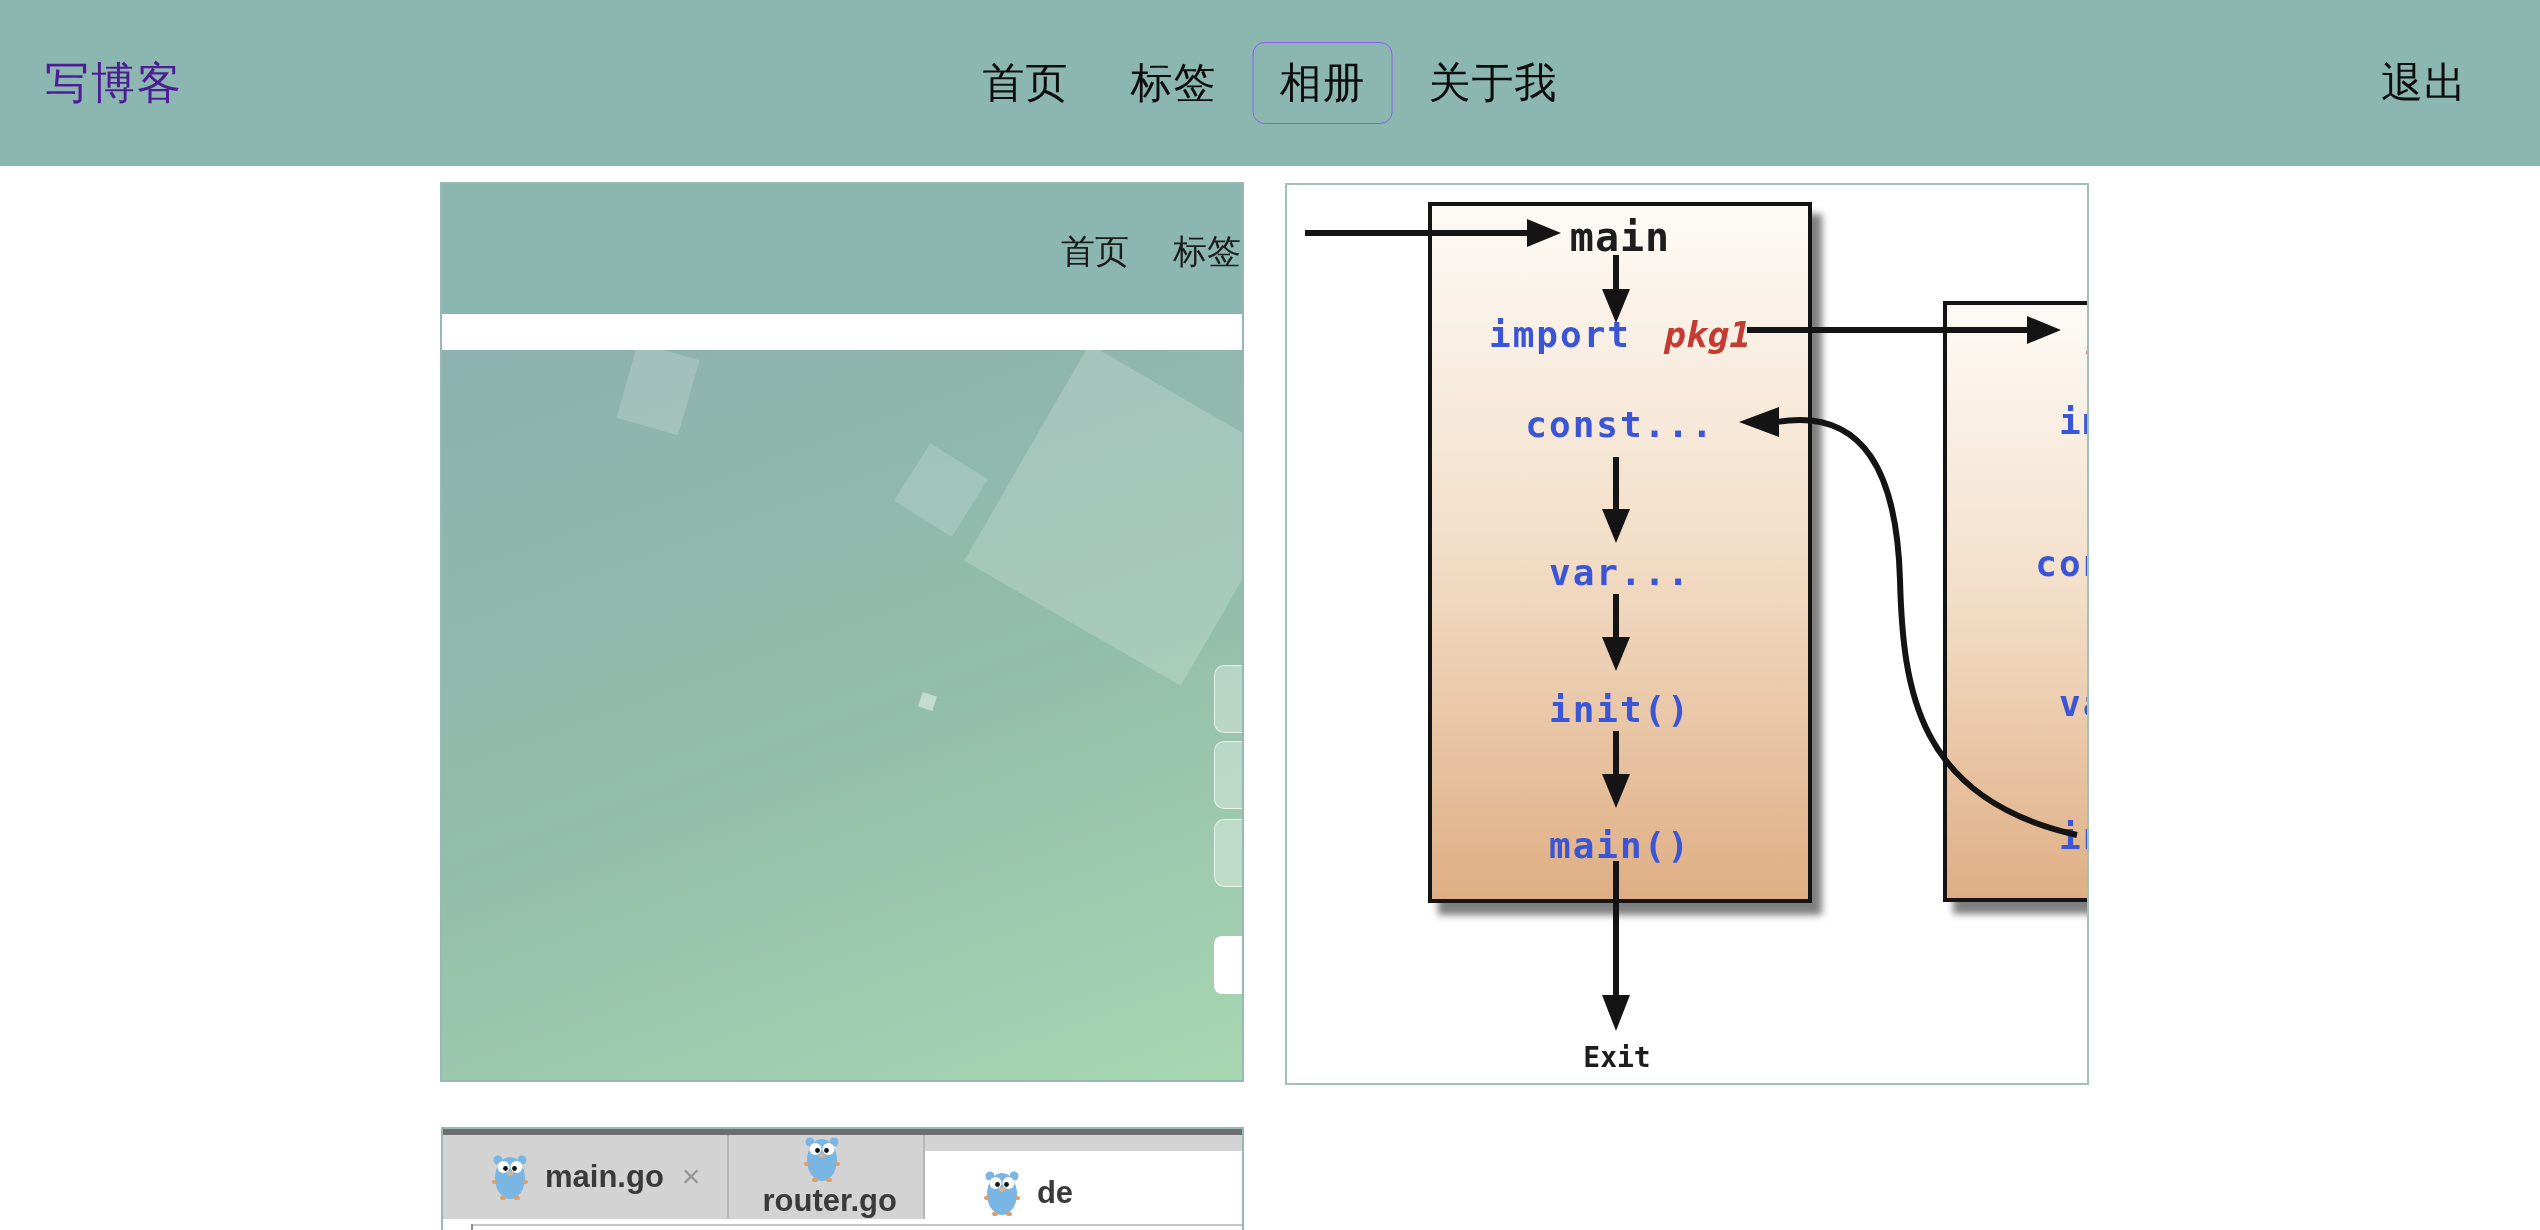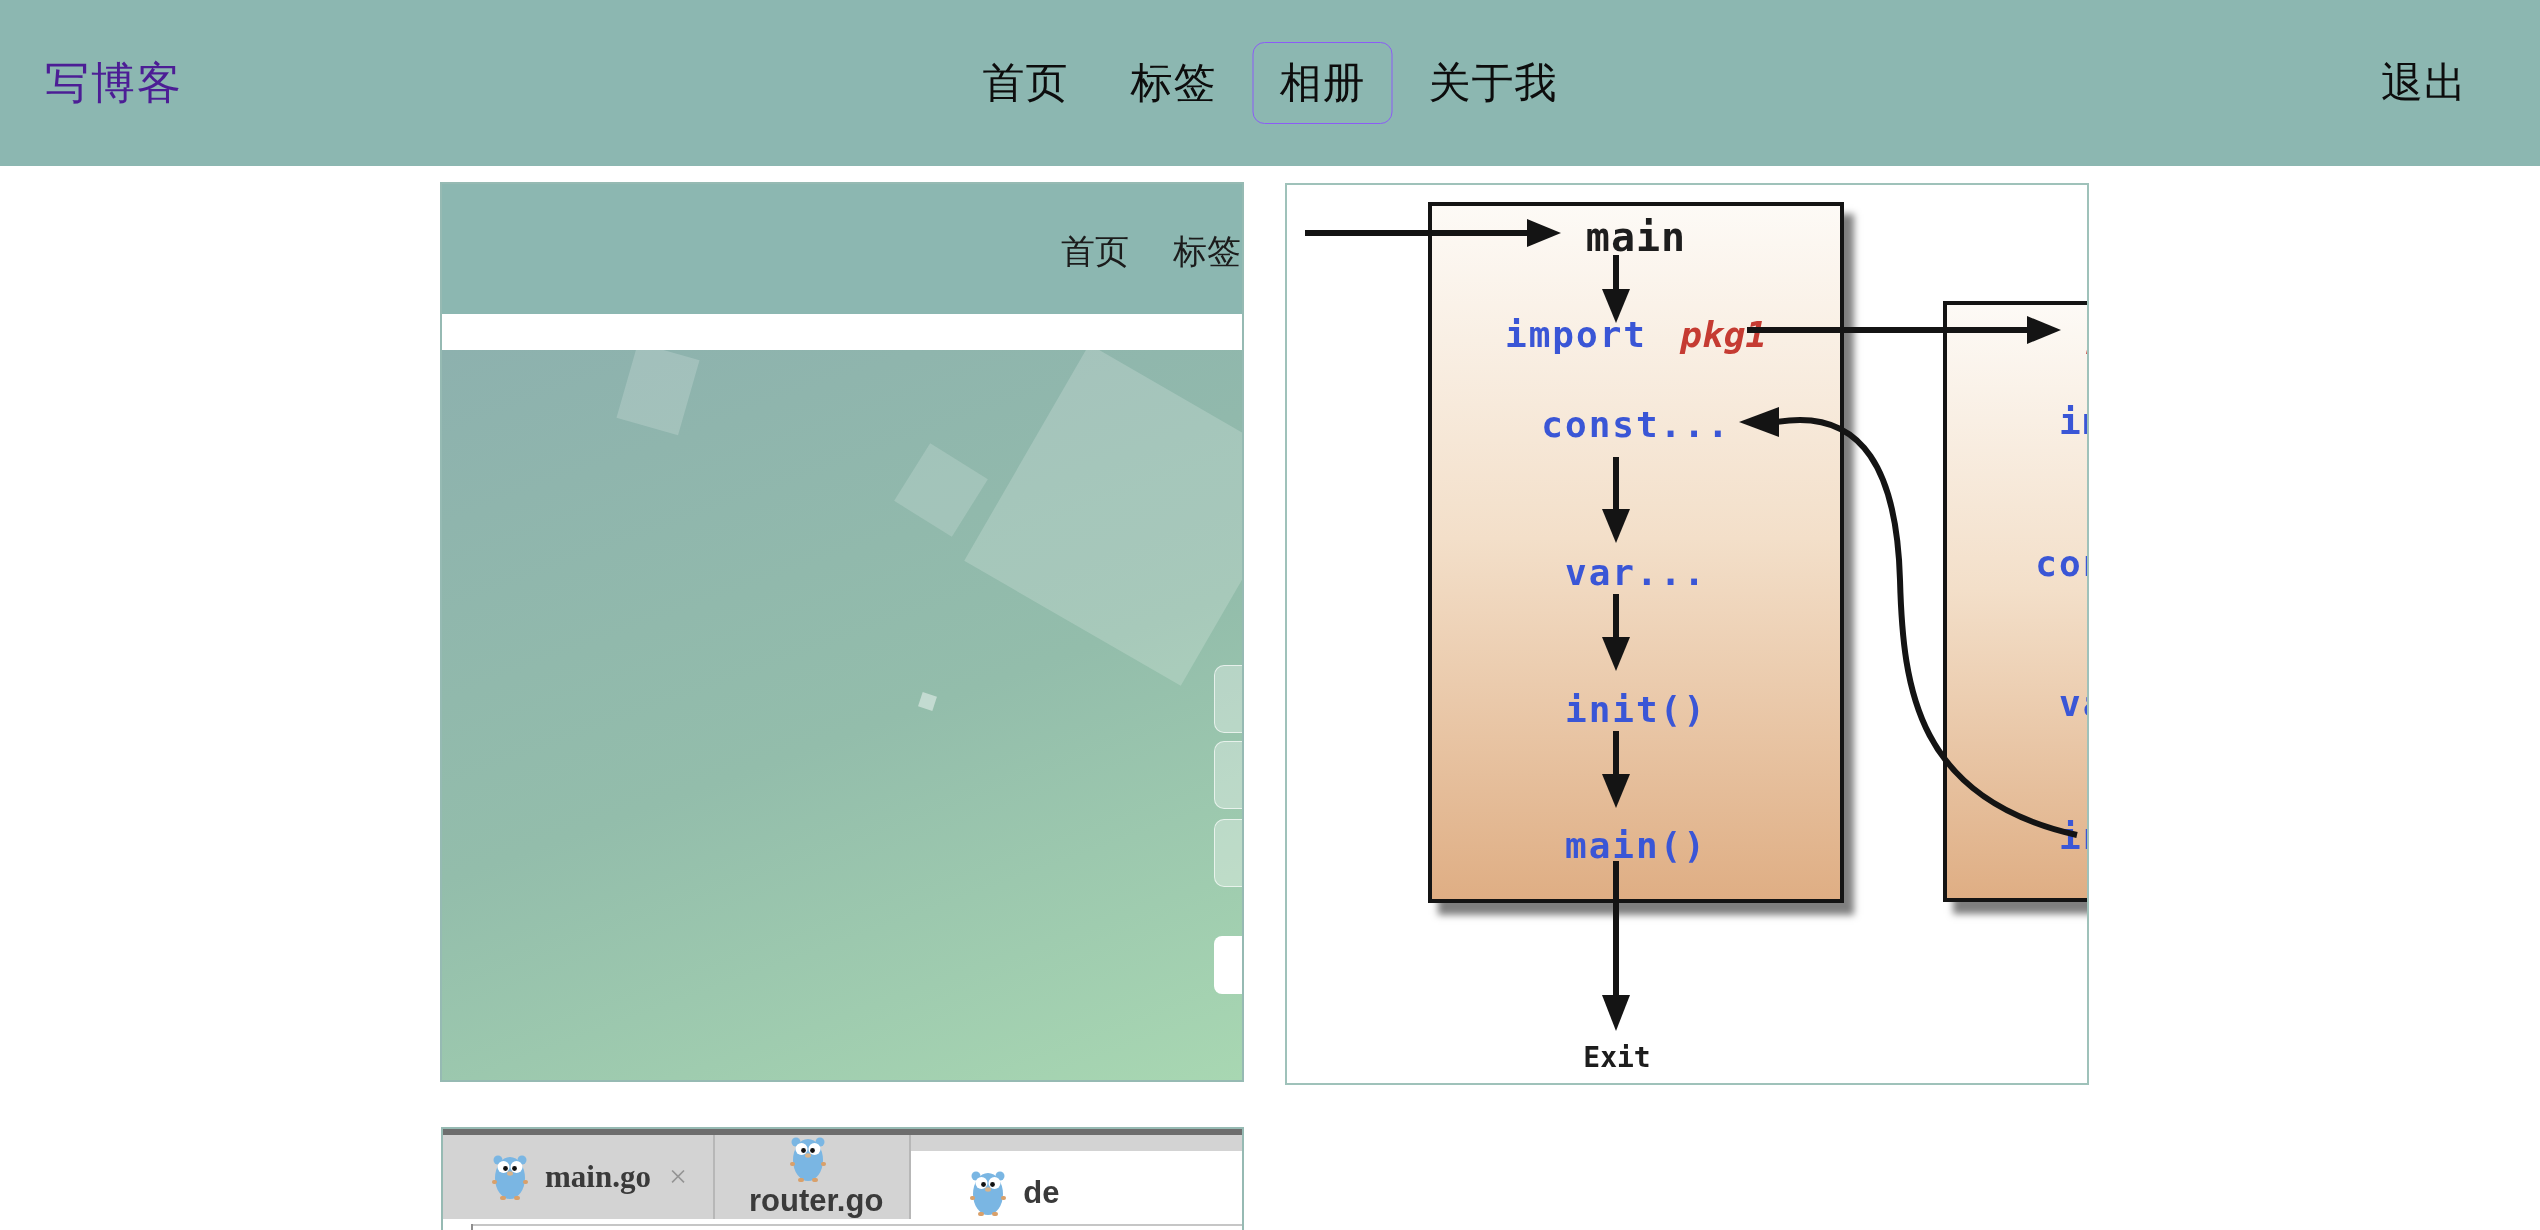--- a/index.html
+++ b/index.html
@@ -55,42 +55,42 @@
   .ts-w1{top:315px}.ts-w2{top:391px}.ts-w3{top:469px}
   .ts-w4{top:586px;height:58px;background:#ffffff;border:none;border-radius:8px;}
 
   
   .t-diagram{left:1285px;top:183px;width:804px;height:902px;border-color:#9fc2ba;}
   .dg-box{
     position:absolute;box-sizing:border-box;border:4px solid #141414;
     background:linear-gradient(to bottom,#fdfaf6 0%,#f3dfc9 48%,#dfae84 100%);
     box-shadow:10px 12px 7px rgba(0,0,0,0.5);
   }
-  .dg-box1{left:141px;top:17px;width:416px;height:701px;}
+  .dg-box1{left:141px;top:17px;width:384px;height:701px;}
   .dg-box2{left:656px;top:116px;width:374px;height:601px;}
   .dg-line{position:absolute;left:0;width:100%;text-align:center;transform:translateY(-50%);
     font-family:"DejaVu Sans Mono","Liberation Mono",monospace;white-space:nowrap;}
   .dg-blue{color:#3a56d6;font-weight:700;font-size:36px;letter-spacing:2px;}
   .dg-black{color:#1d1d1d;font-weight:700;font-size:40px;letter-spacing:1px;}
   .dg-red{color:#c53b32;font-weight:700;font-style:italic;}
   .dg-exit{position:absolute;left:0;top:872px;width:660px;text-align:center;transform:translateY(-50%);
     font-family:"DejaVu Sans Mono","Liberation Mono",monospace;
     color:#1d1d1d;font-weight:700;font-size:28px;}
   .dg-svg{position:absolute;left:0;top:0;pointer-events:none;}
 
   
   .t-tabs{left:441px;top:1127px;width:803px;height:103px;border-bottom:none;}
   .tt-strip{position:absolute;left:0;top:0;right:0;height:6px;background:#6d6d6d;}
   .tt-bar{position:absolute;left:0;top:6px;right:0;height:84px;background:#d3d3d3;display:flex;}
   .tt-tab{display:flex;align-items:center;height:100%;box-sizing:border-box;white-space:nowrap;}
   .tt-tab .lbl{font-size:31px;font-weight:700;color:#3a3a3a;margin-left:16px;}
   .tt-x{font-size:32px;color:#949494;margin-left:18px;font-weight:400;}
   .tt-sep{width:2px;height:100%;background:#b7b7b7;}
   .tt-gutter{width:38px;}
-  .tt-t1{padding:0 26px 1px 10px;font-family:Liberation Serif, serif;}
+  .tt-t1{padding:0 26px 1px 10px;}
   .tt-t2{padding:0 26px 0 18px;flex-direction:column;}
   .tt-t3{background:#ffffff;padding-left:58px;flex:1;margin-top:16px;}
   .tt-below{position:absolute;left:0;top:90px;right:0;bottom:0;background:#ffffff;}
   .tt-hline{position:absolute;left:28px;right:0;top:5px;height:2px;background:#c6c6c6;}
   .tt-vline{position:absolute;left:28px;top:5px;width:2px;height:10px;background:#8d8d8d;}
   .gopher{flex:0 0 auto;}
 </style>
 </head>
 <body>
 

